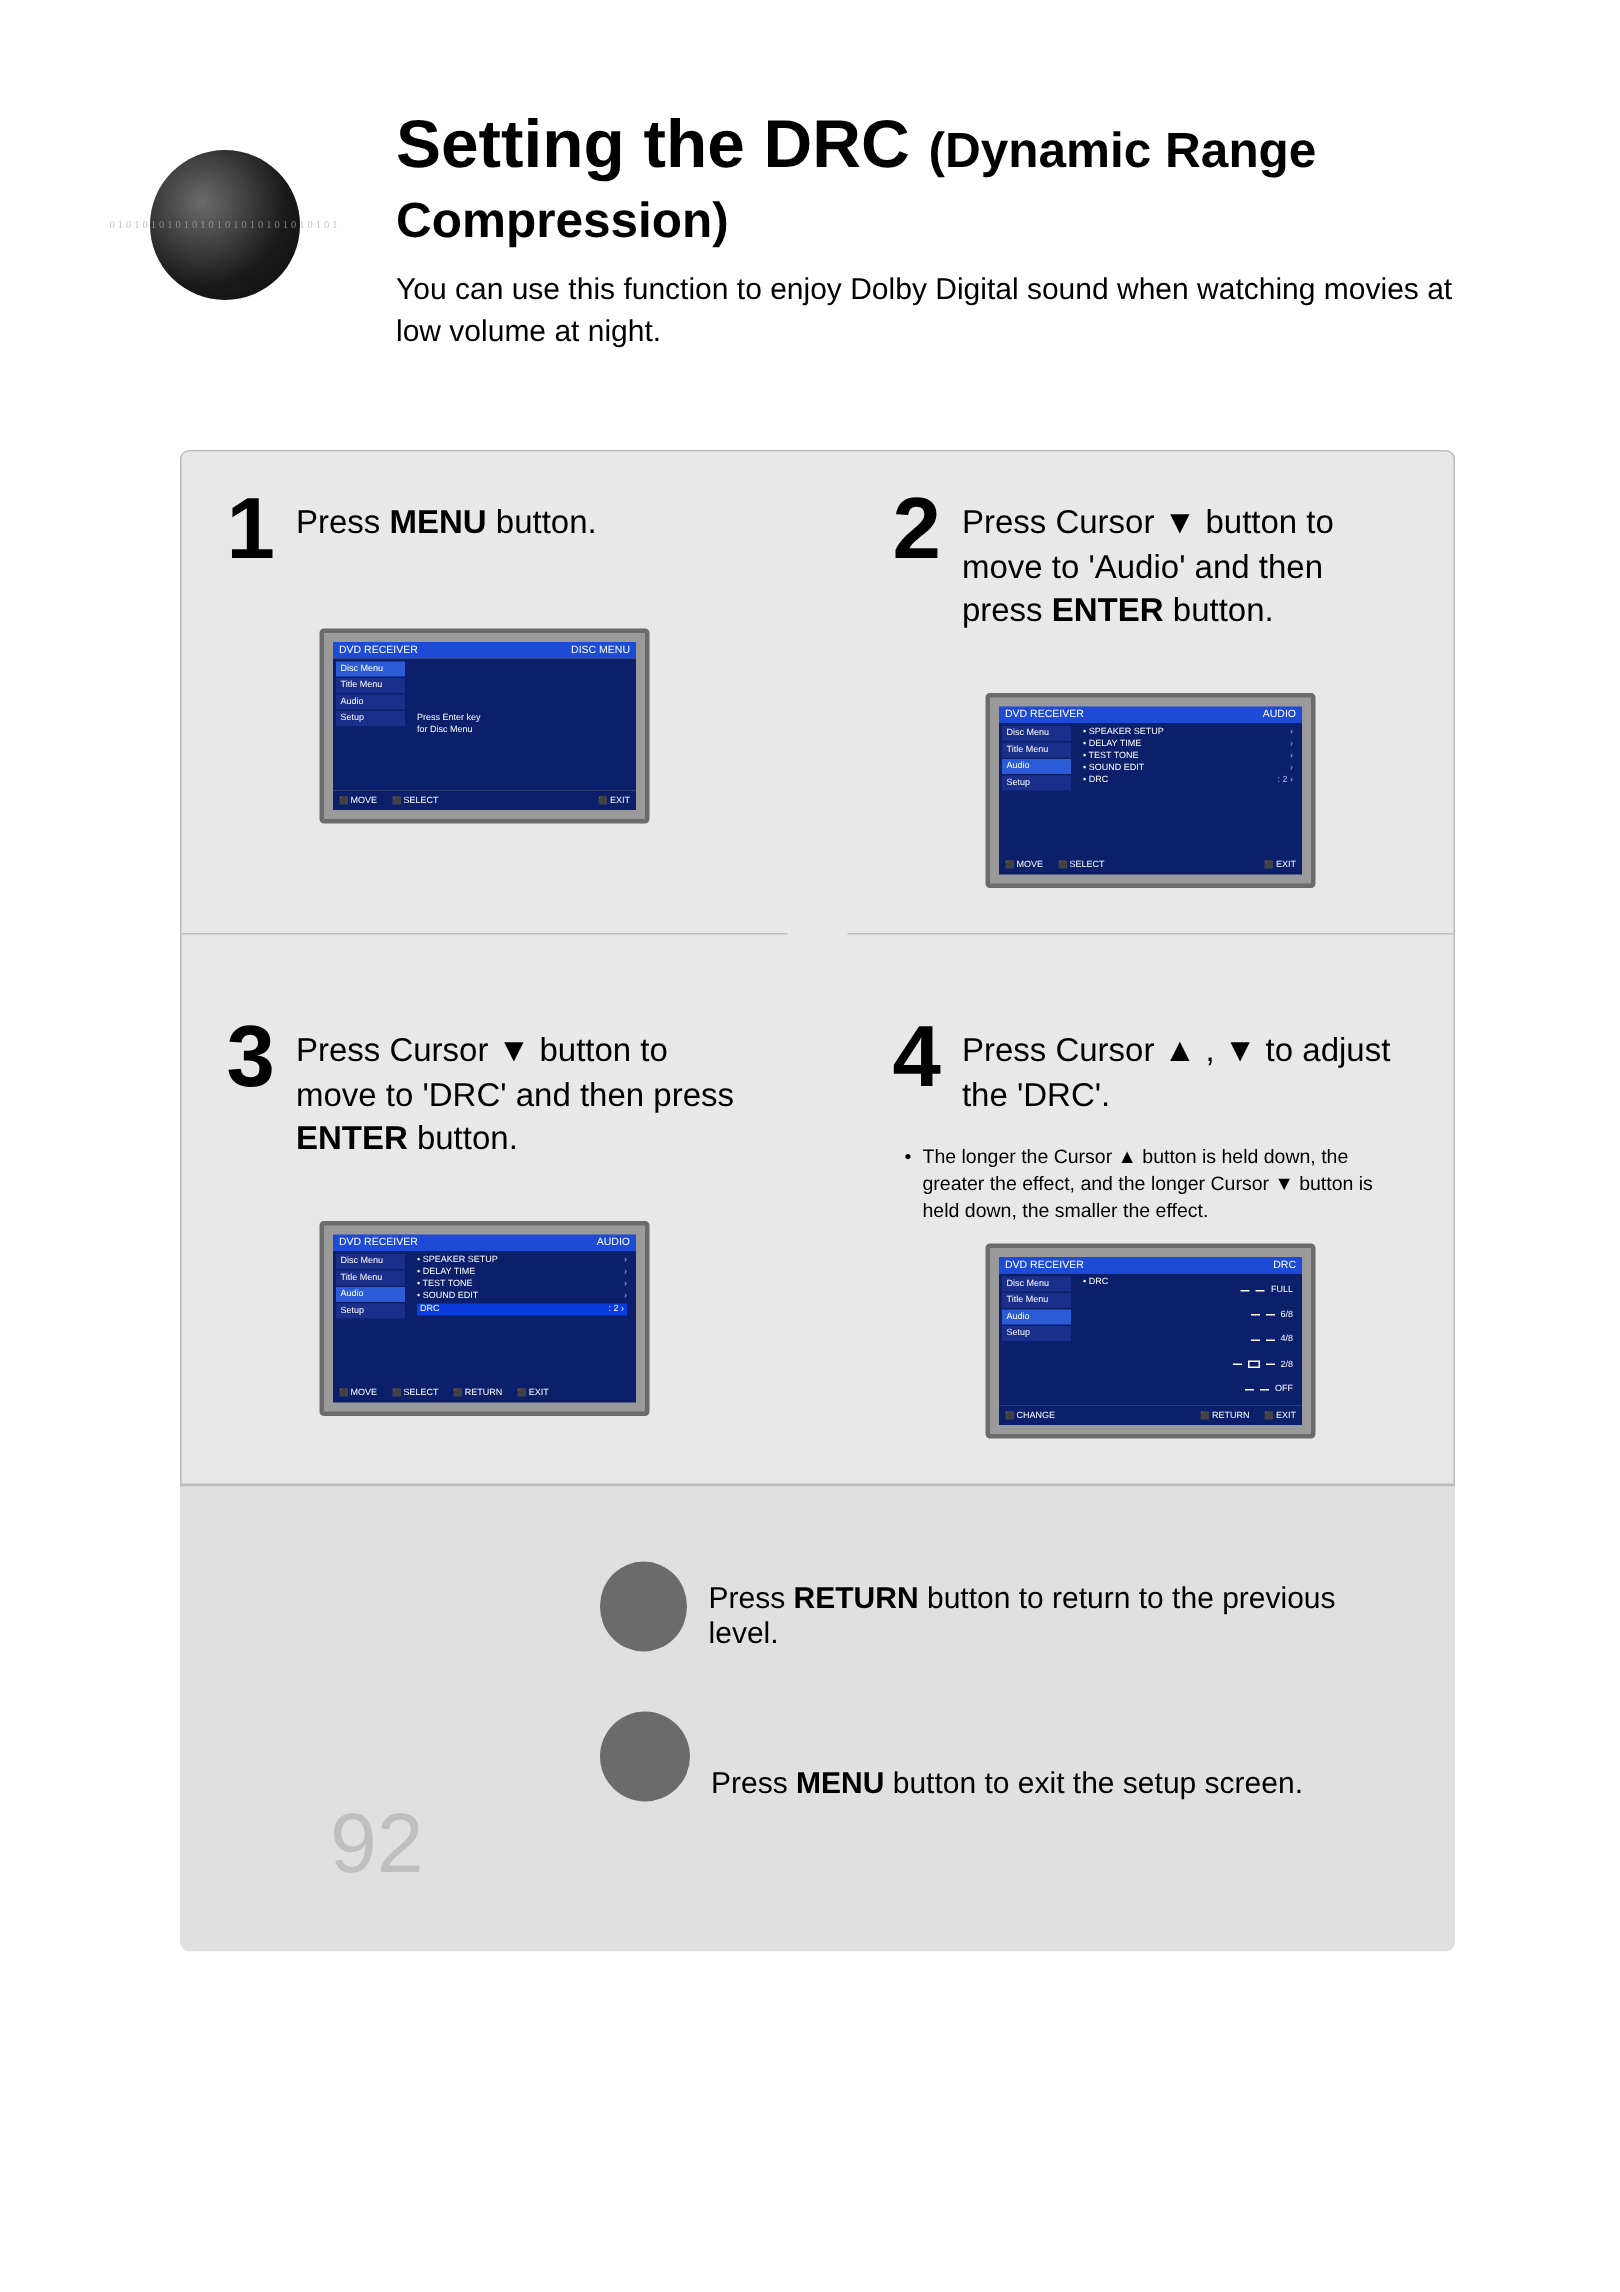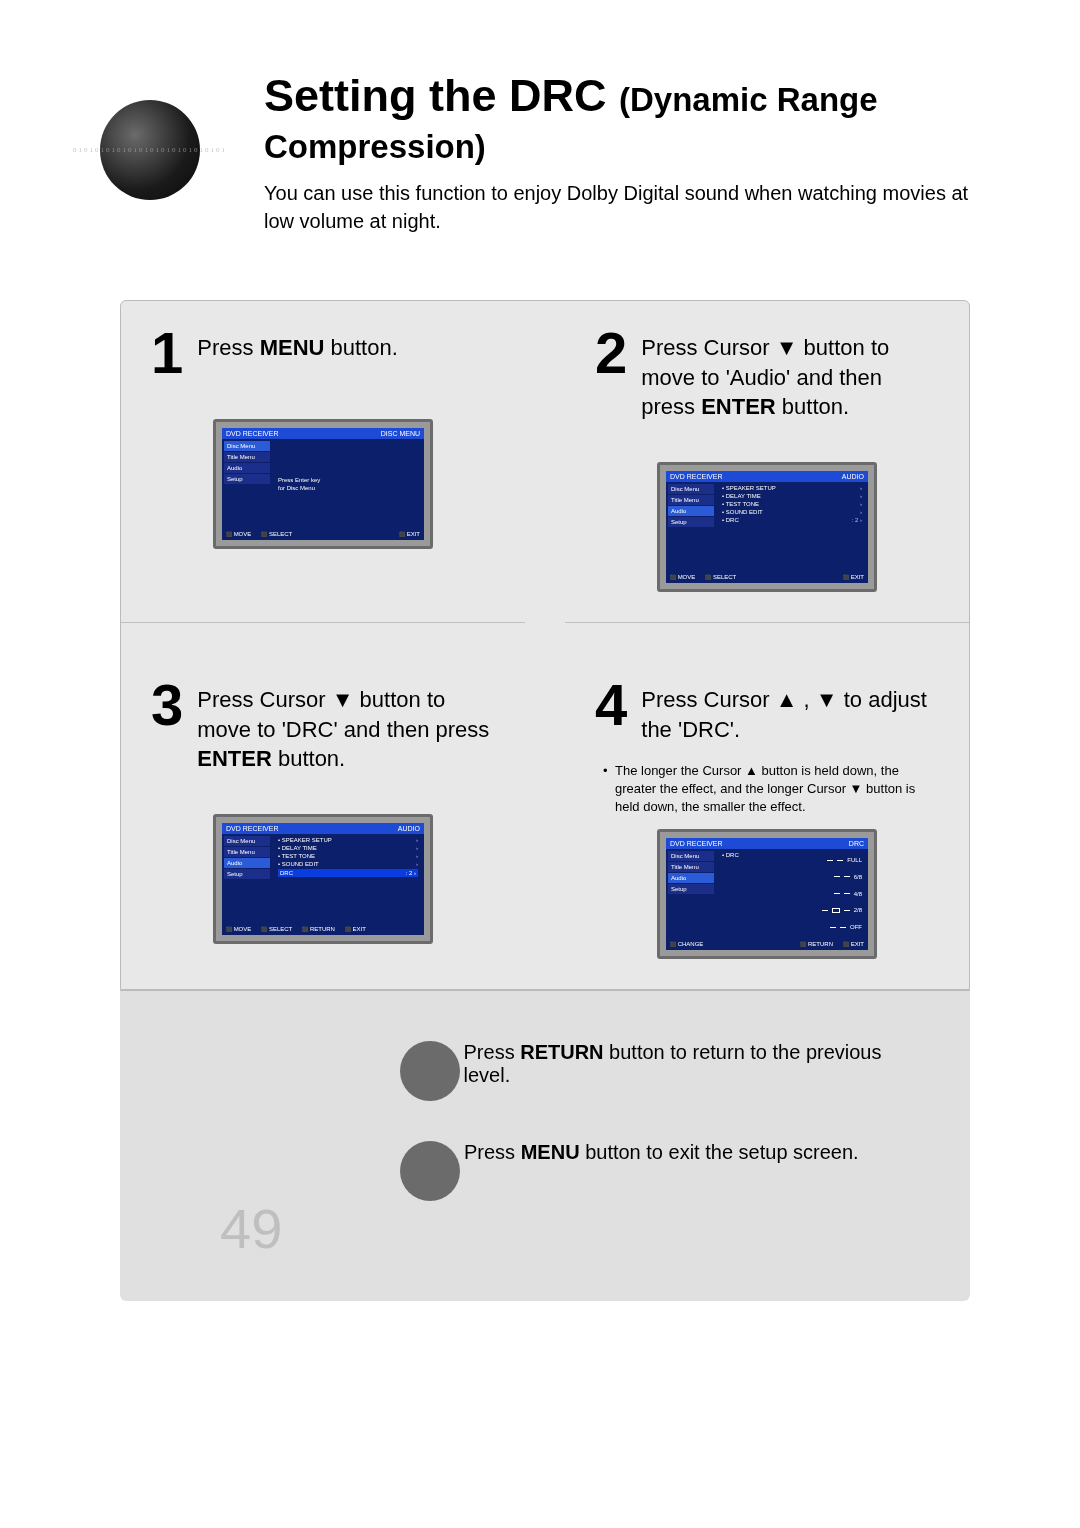--- a/index.html
+++ b/index.html
@@ -36,21 +36,21 @@
 .osd-foot{background:#0b1f6a;color:#fff;font-size:6px;padding:3px 4px;display:flex;gap:10px}
 .osd-foot span::before{content:"⬛ ";font-size:5px}
 .drc-meter{position:absolute;right:6px;top:8px;bottom:8px;width:84px;display:flex;flex-direction:column;justify-content:space-between;font-size:6px;color:#fff}
 .drc-meter .m-row{display:flex;align-items:center;justify-content:flex-end;gap:4px}
 .drc-meter .tick{display:inline-block;width:6px;height:1px;background:#fff}
 .drc-meter .box{display:inline-block;width:8px;height:5px;border:1px solid #fff}
 .bullets{font-size:13px;line-height:1.35;margin-top:18px;padding-left:8px}
 .bullets li{list-style:none;position:relative;padding-left:12px;margin-bottom:6px}
 .bullets li::before{content:"•";position:absolute;left:0}
 .footer-area{background:#e0e0e0;border-top:1px solid #bbb;margin-top:0;padding:50px 40px 60px 60px;border-radius:0 0 6px 6px;position:relative}
-.pill{display:flex;align-items:flex-start;gap:4px;margin-bottom:40px}
+.pill{display:flex;align-items:flex-end;gap:14px;margin-bottom:40px}
 .pill .cap{width:60px;height:60px;border-radius:50%;background:#6b6b6b}
 .pill-text{font-size:20px}
 .big-page{font-size:56px;color:#bfbfbf;font-weight:400;position:absolute;left:100px;bottom:40px}
 .outer{padding:0 0 0 60px}
 .container{border-radius:6px;overflow:hidden}
 </style>
 </head>
 <body>
 
 <div class="page">
@@ -280,18 +280,18 @@
       <div class="pill-text">
         <span>Press </span><span class="bold">RETURN</span><span> button to return to the previous level.</span>
       </div>
     </div>
     <div class="pill" style="margin-left:220px">
       <div class="cap"></div>
       <div class="pill-text">
         <span>Press </span><span class="bold">MENU</span><span> button to exit the setup screen.</span>
       </div>
     </div>
-    <div class="big-page">49</div>
+    <div class="big-page">92</div>
   </div>
   </div>
   </div>
 
 </div>
 
 </body></html>

